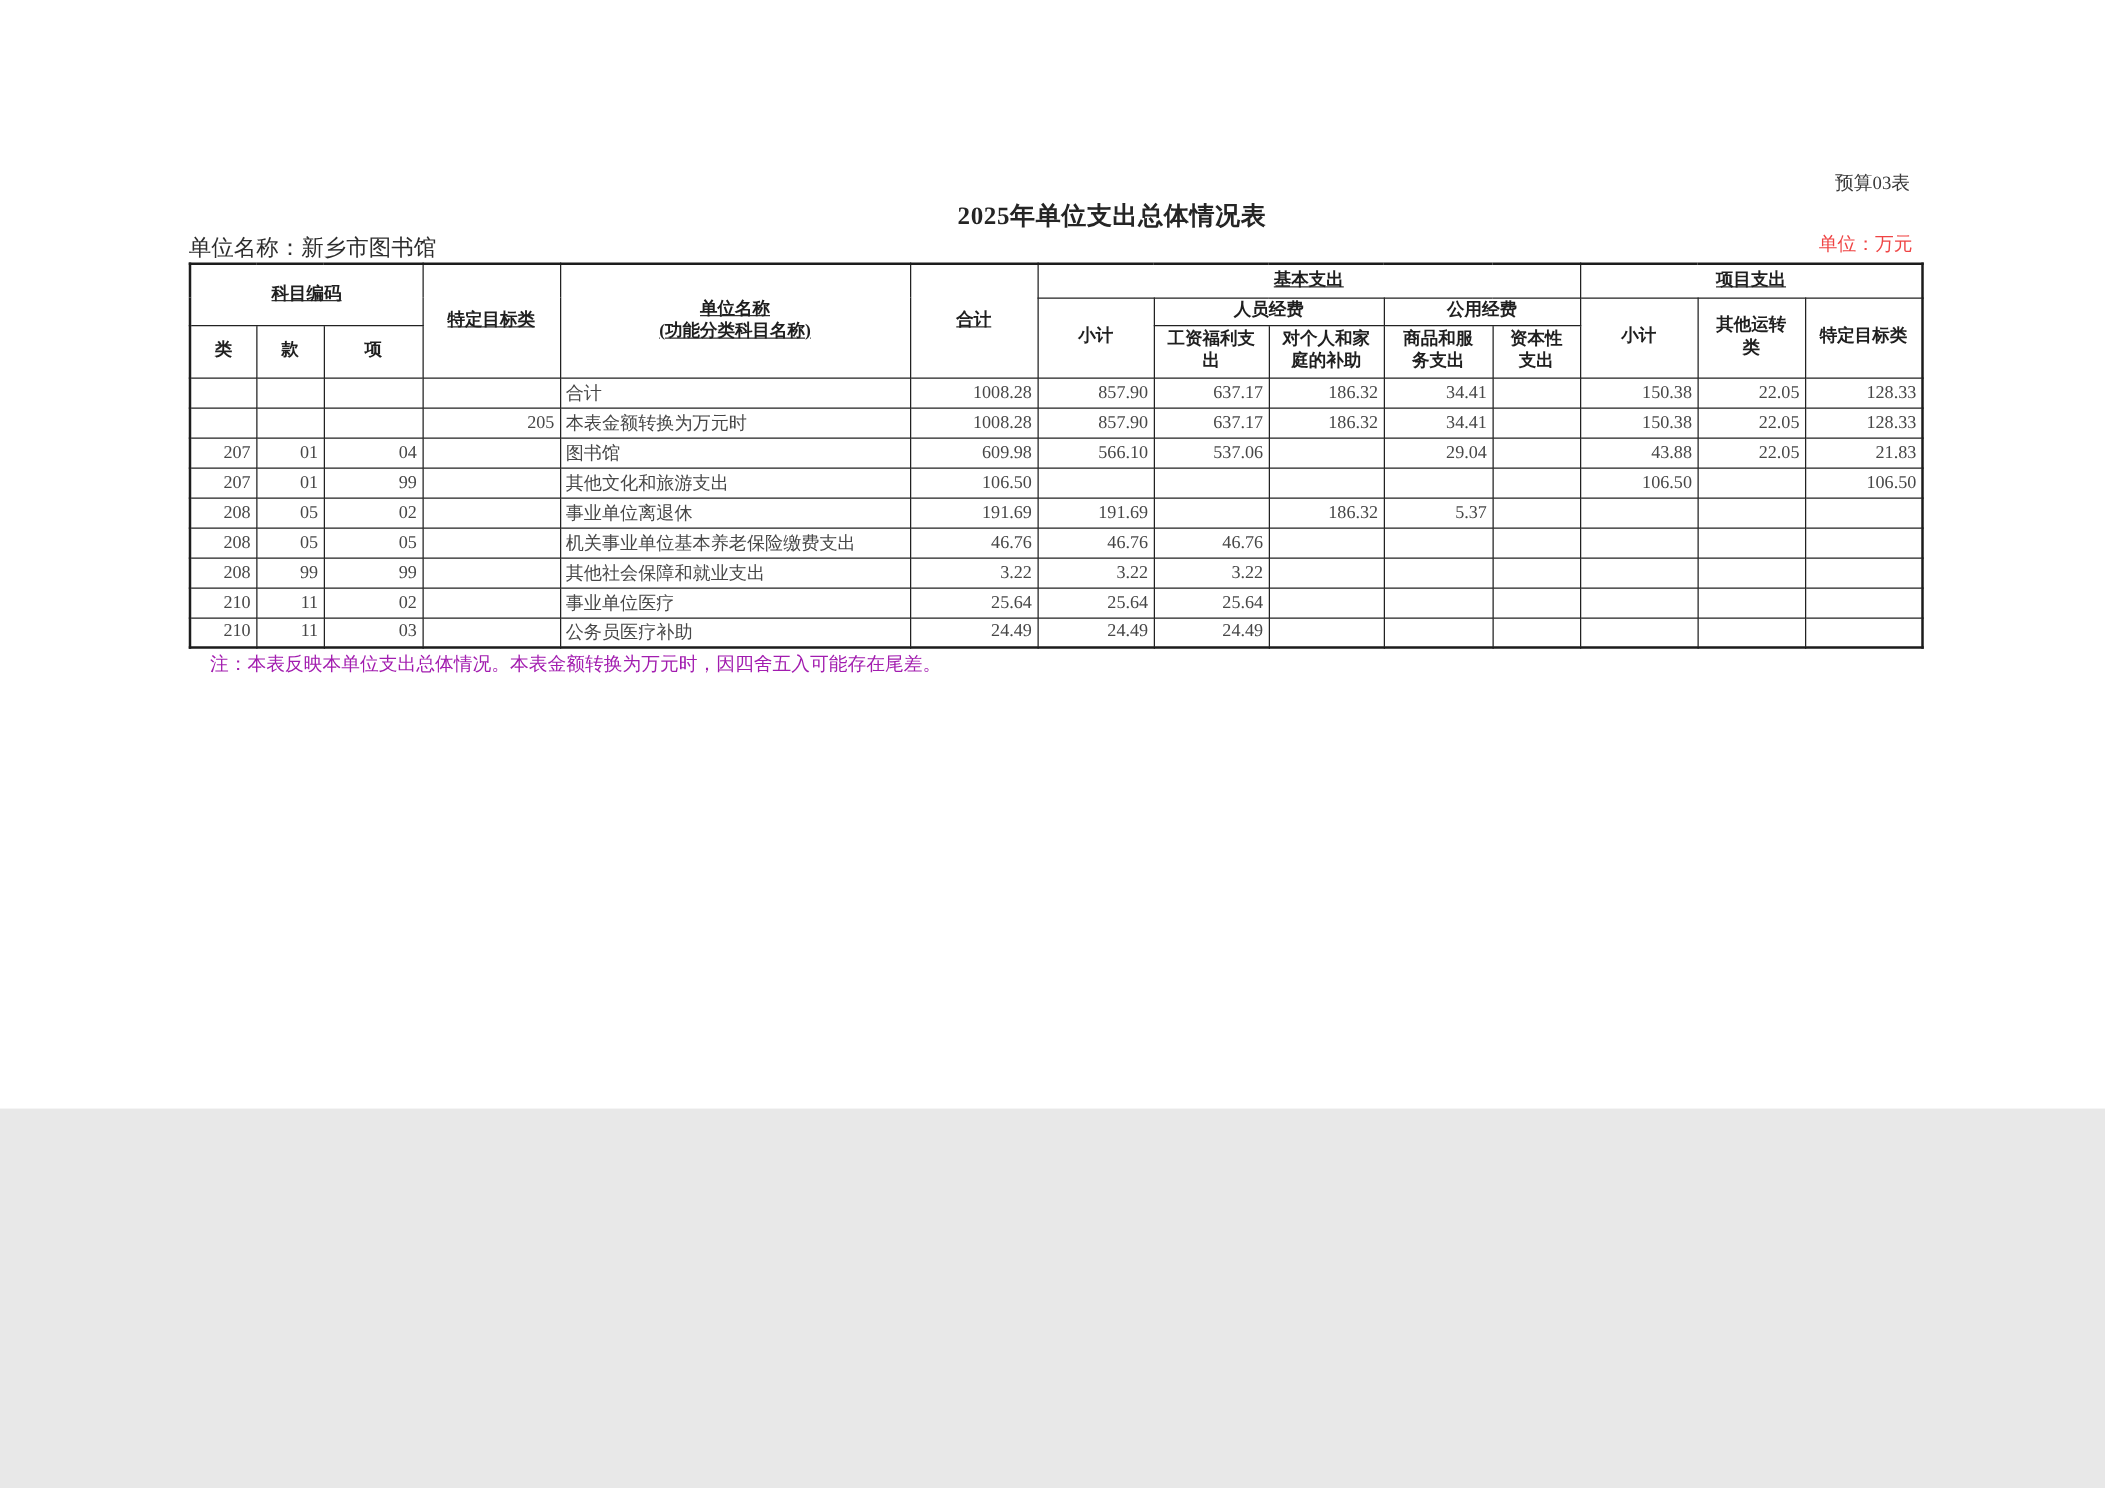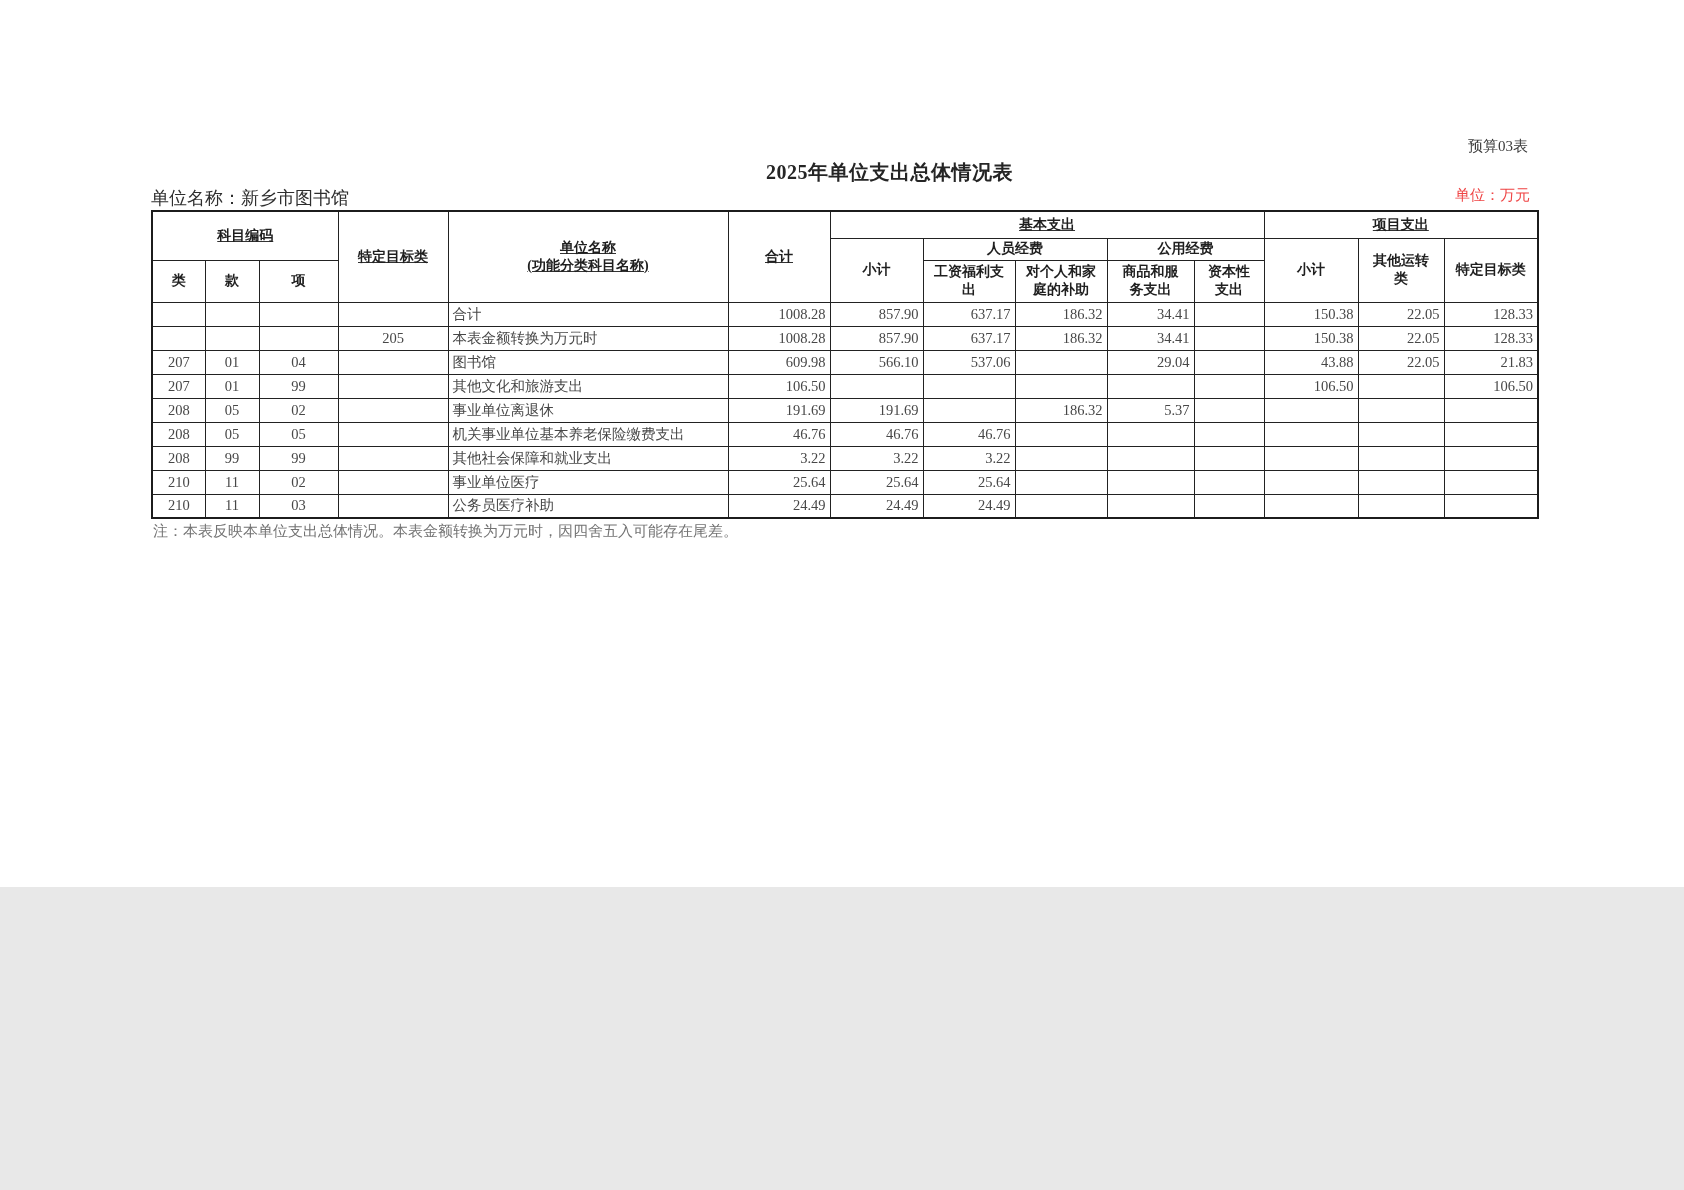--- a/index.html
+++ b/index.html
@@ -53,26 +53,26 @@
   tr.hrow-a { height:27px;text-decoration:underline; }
   tr.hrow-b { height:22px; }
   tr.hrow-c { height:42px; }
   tr.data-row { height:24px; }
   table.budget td {
     font-size:14.5px;
     color:#474747;
     padding:0 4px;
     vertical-align:middle;
   }
-  td.code { text-align:center; padding-left:3px; }
+  td.code { text-align:right; padding-left:3px; }
   td.name { text-align:left; padding-left:4px; }
   td.num  { text-align:right; padding-right:5px; }
   .footnote {
-    position:absolute; top:522px; left:153px;
-    font-size:15px; color:#737373;
+    position:absolute; top:522px; left:168px;
+    font-size:15px; color:#a21caf;
   }
   .page-number {
     position:absolute; top:1144px; left:0; width:1600px;
     text-align:center; font-size:15px; color:#1f1f1f;
   }
 </style>
 </head>
 <body>
 
 <div class="page">

